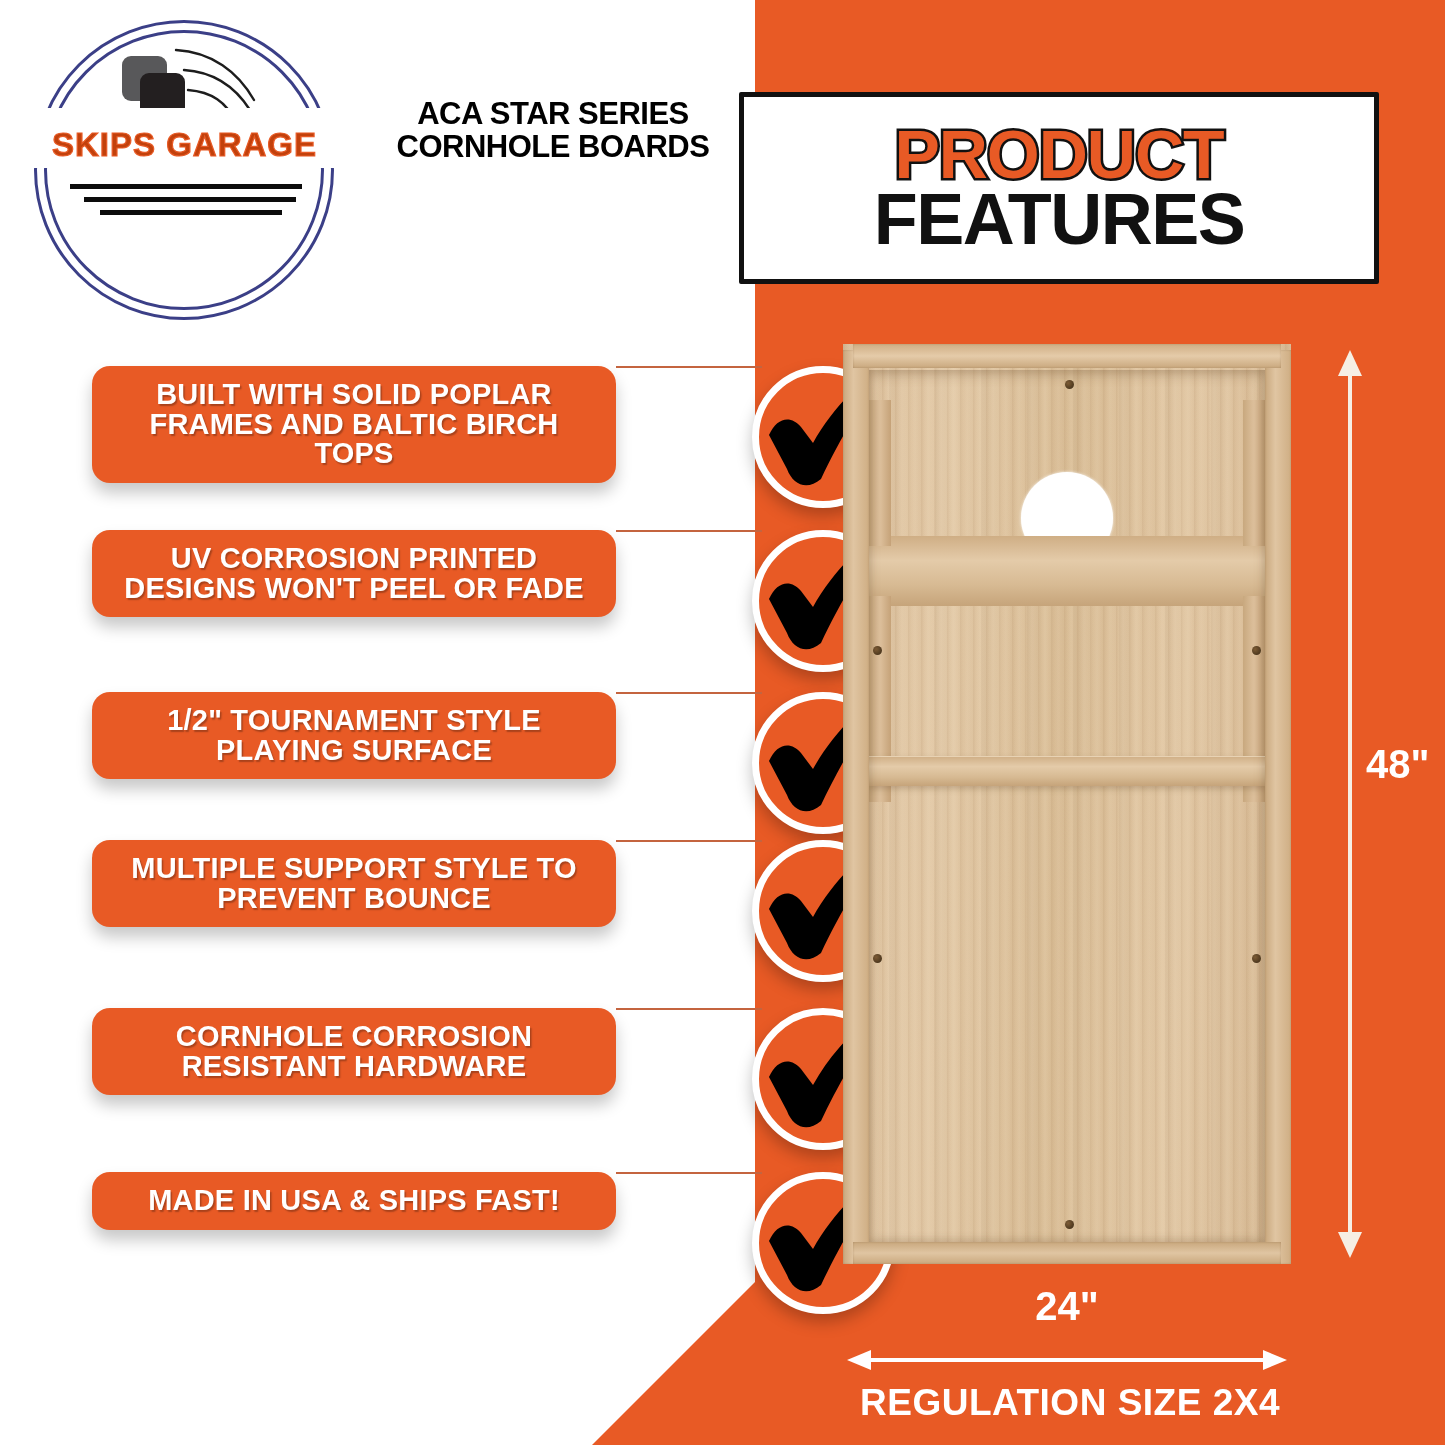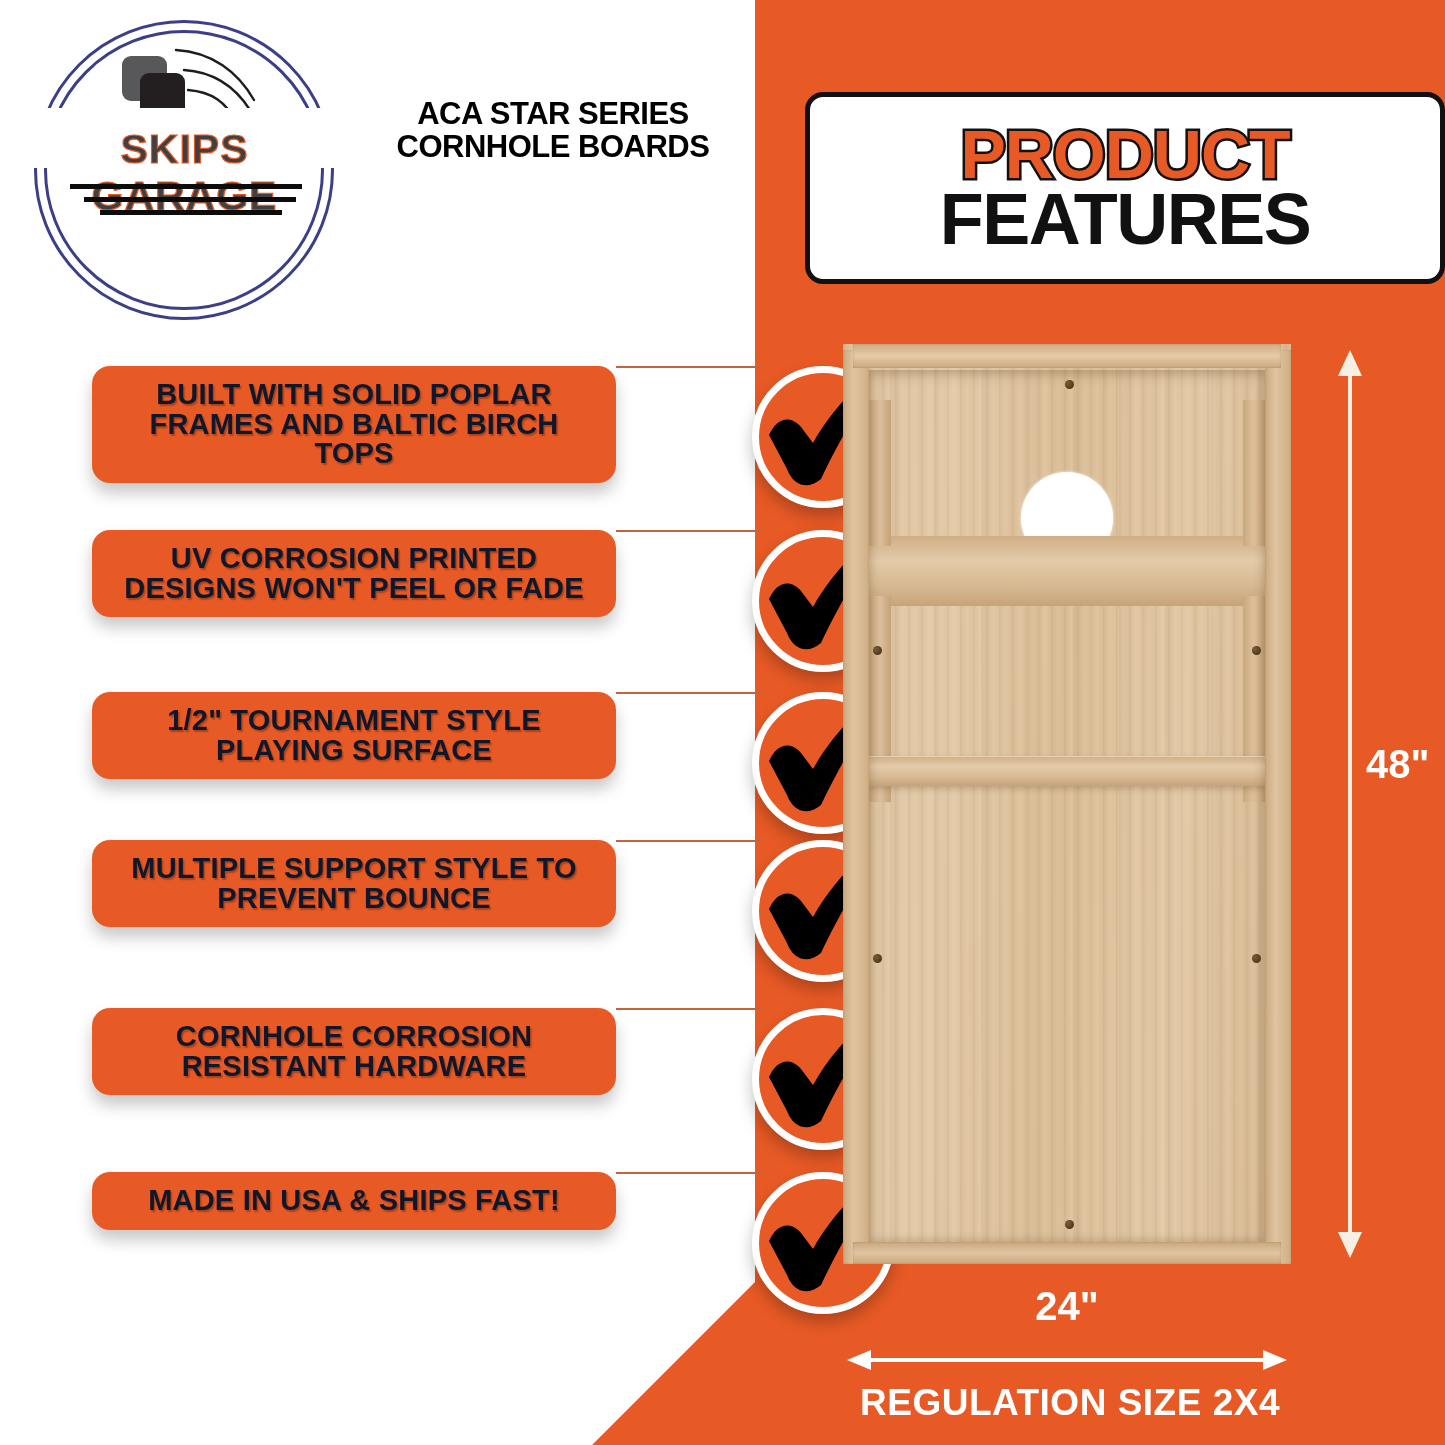--- a/index.html
+++ b/index.html
@@ -39,44 +39,44 @@
     position:absolute; left:100px; top:48px; width:45px; height:45px;
     background:#58585a; border-radius:9px;
   }
   .sq-dark{
     position:absolute; left:118px; top:65px; width:45px; height:45px;
     background:#231f20; border-radius:9px;
   }
   .arcs{ position:absolute; left:150px; top:40px; width:90px; height:80px; }
   .logo-text{
     position:absolute; left:0; top:118px; width:325px; text-align:center;
-    font-size:41px; font-weight:700; letter-spacing:1px;
-    color:#404040;
+    font-size:33px; font-weight:700; letter-spacing:1px;
+    color:#c2410c;
     -webkit-text-stroke:1.2px #E85A25;
     font-family:"Liberation Sans", sans-serif;
   }
   .logo-lines{ position:absolute; left:0; top:176px; width:325px; }
   .lline{ background:#0c0c0c; height:5px; margin-bottom:8px; }
   .lline.l1{ width:232px; margin-left:48px; }
   .lline.l2{ width:212px; margin-left:62px; }
   .lline.l3{ width:182px; margin-left:78px; }
 
   
   .prod-title{
     position:absolute; left:388px; top:98px; width:330px;
     text-align:center; color:#000;
     font-size:31px; font-weight:700; line-height:1.06;
     letter-spacing:-0.5px; z-index:3;
     font-family:"Liberation Sans", sans-serif;
   }
 
   
   .banner{
-    position:absolute; left:805px; top:92px; width:640px; height:192px;
-    background:#fff; border:5px solid #111; border-radius:18px;
+    position:absolute; left:739px; top:92px; width:640px; height:192px;
+    background:#fff; border:5px solid #111; border-radius:2px;
     z-index:4; display:flex; flex-direction:column;
     align-items:center; justify-content:center;
   }
   .banner-line1{
     font-size:68px; font-weight:700; letter-spacing:-1px; line-height:0.98;
     color:#E85A25; -webkit-text-stroke:5px #111;
     paint-order:stroke fill;
   }
   .banner-line2{
     font-size:72px; font-weight:700; letter-spacing:-1.5px; line-height:0.98;
@@ -88,21 +88,21 @@
   .features{ position:absolute; left:0; top:0; width:830px; height:1445px; z-index:3; }
   .feature-row{ position:absolute; left:92px; width:730px; }
   .pill{
     position:absolute; left:0; top:0; width:524px;
     background:#E85A25; border-radius:18px;
     box-shadow:0 10px 16px rgba(0,0,0,0.22);
     display:flex; align-items:center; justify-content:center;
     padding:14px 18px;
   }
   .pill-text{
-    color:#0f172a; text-align:center; font-weight:600;
+    color:#ffffff; text-align:center; font-weight:600;
     font-size:29px; line-height:1.02; letter-spacing:0.2px;
     text-shadow:1.5px 2px 1.5px rgba(0,0,0,0.28);
     font-family:"Liberation Sans", sans-serif;
   }
   .connector{
     position:absolute; height:2px; background:#c4643f;
     left:524px; width:146px;
   }
   .check-circle{
     position:absolute; left:660px; width:142px; height:142px;

